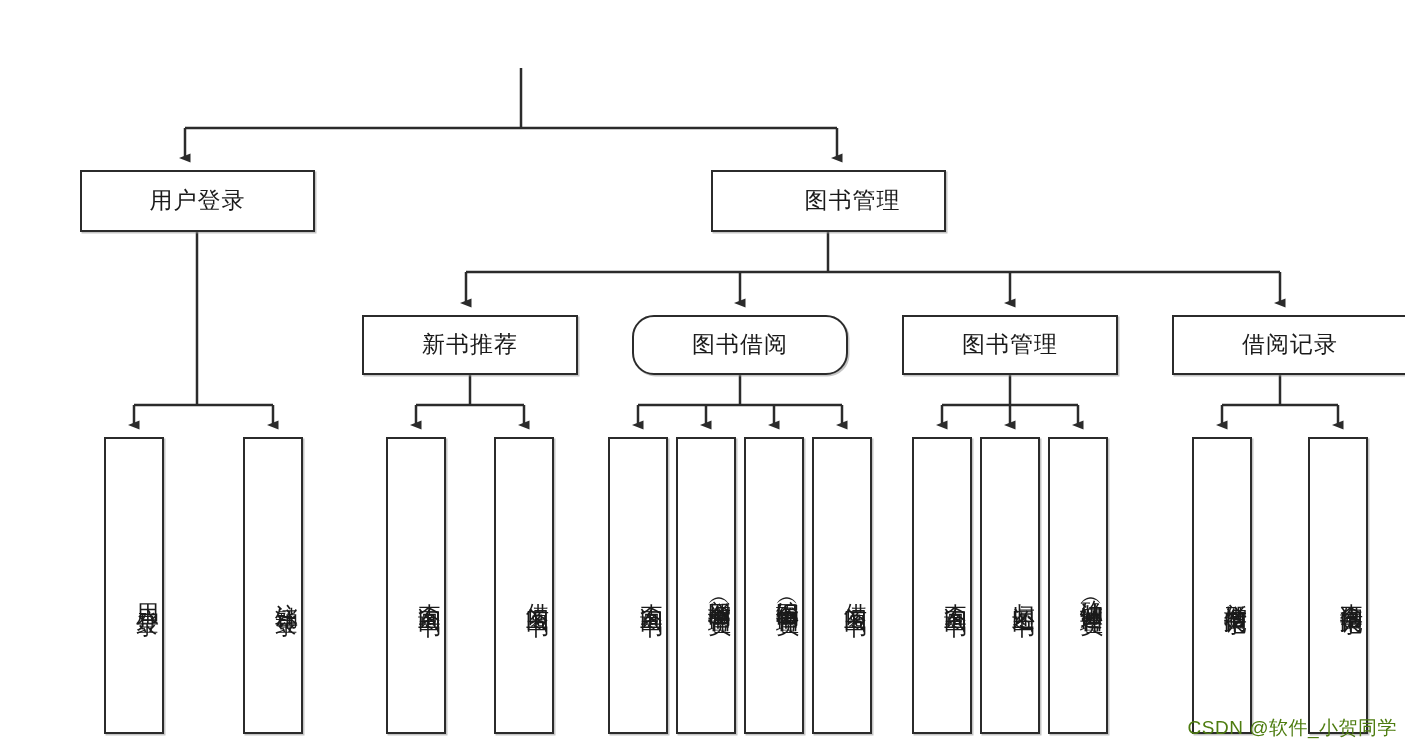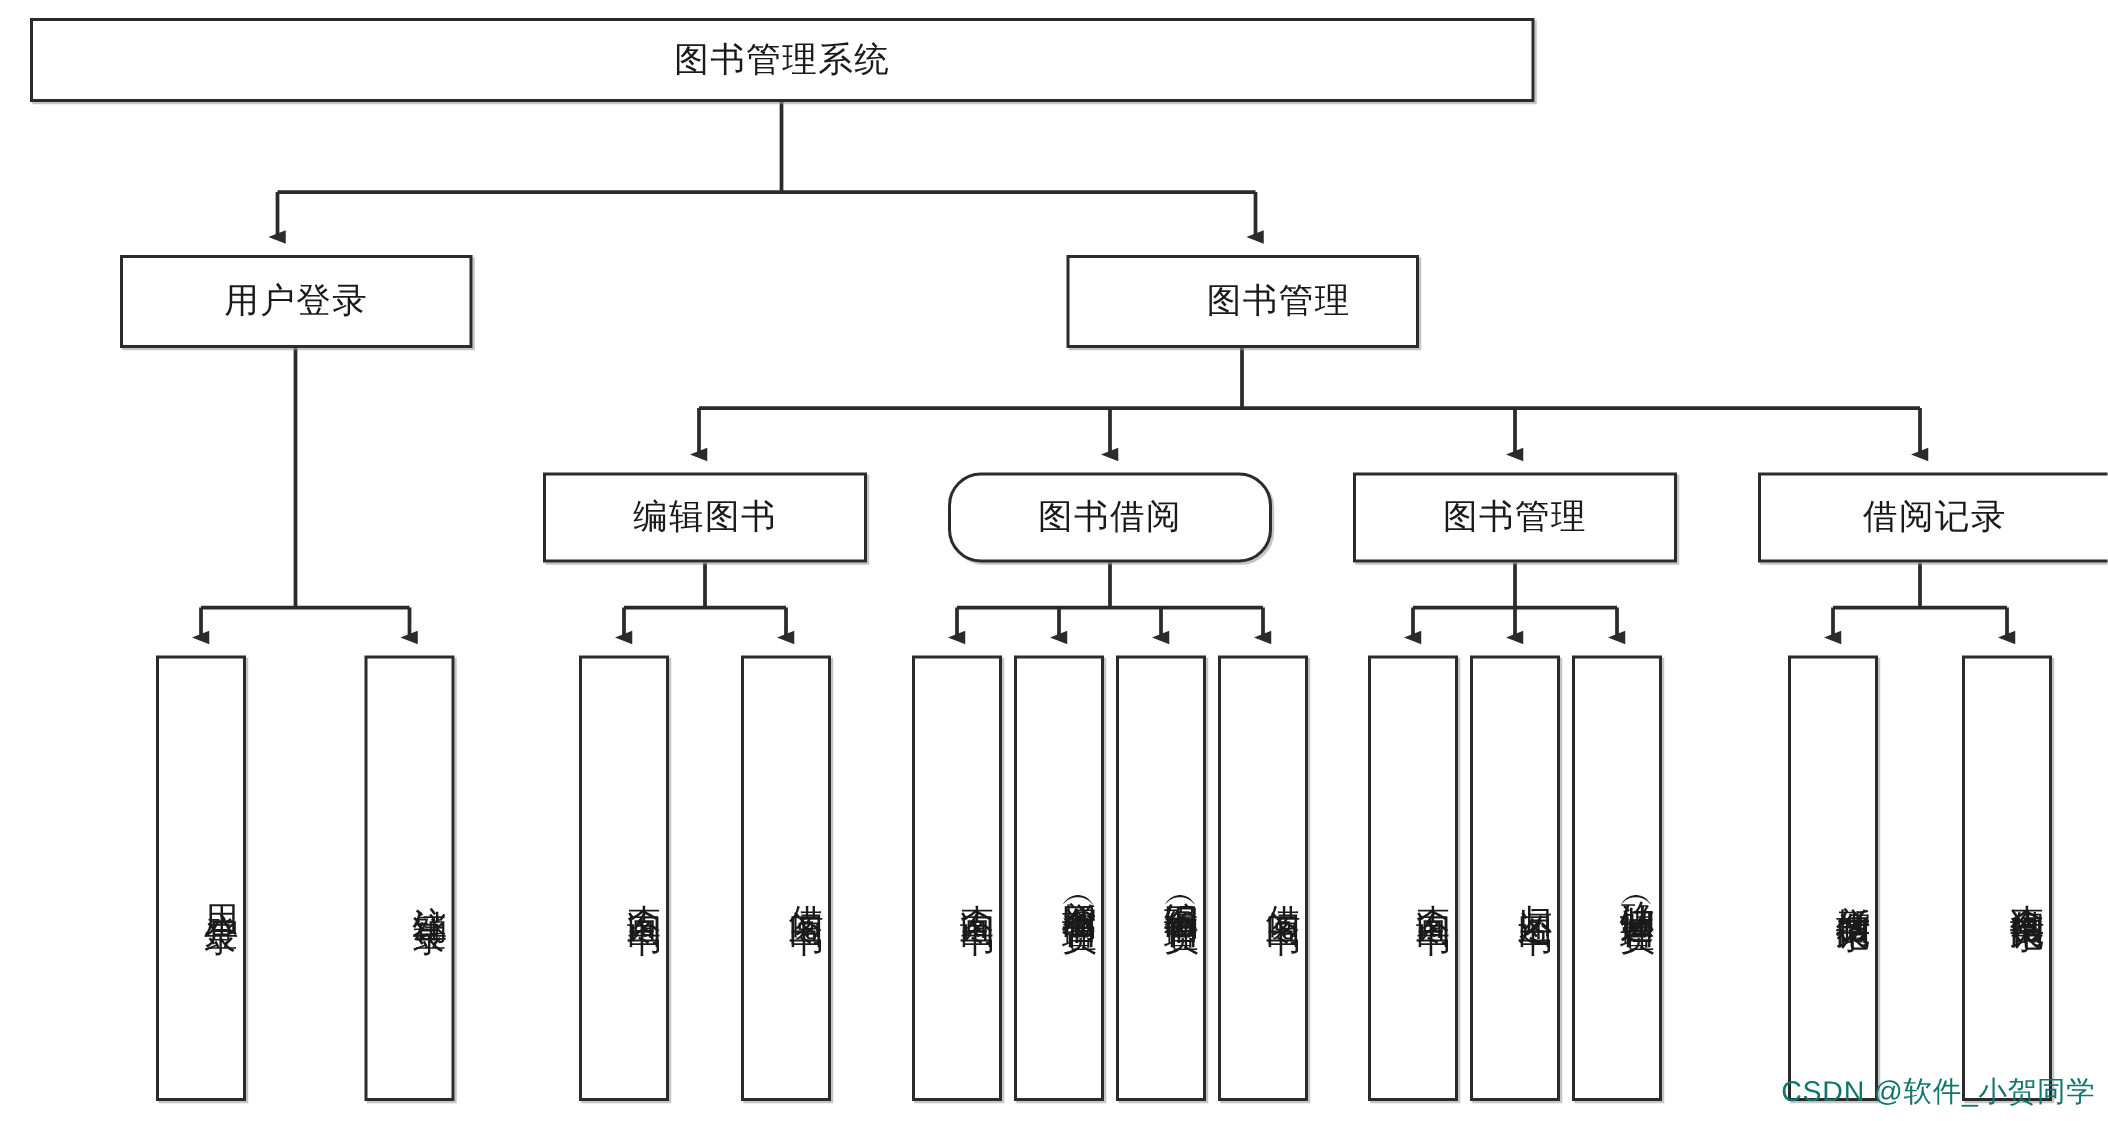--- a/index.html
+++ b/index.html
@@ -40,21 +40,21 @@
     padding-top:14px;
   }
   .node.vert.tall{padding-top:10px;letter-spacing:2px;}
 
   svg.links{position:absolute;left:0;top:0;width:1405px;height:747px;pointer-events:none;}
 
   .watermark{
     position:absolute;
     right:8px;bottom:6px;
     font-size:19px;
-    color:#0f766e;
+    color:#4d7c0f;
     letter-spacing:.5px;
     white-space:nowrap;
     text-align:center;
   }
 </style>
 </head>
 <body>
 
 <div id="diagram">
 
@@ -101,26 +101,25 @@
       <path d="M1010,405 L1010,425" marker-end="url(#arrow)"></path>
       <path d="M1078,405 L1078,425" marker-end="url(#arrow)"></path>
 
       <path d="M1280,375 L1280,405"></path>
       <path d="M1222,405 L1338,405"></path>
       <path d="M1222,405 L1222,425" marker-end="url(#arrow)"></path>
       <path d="M1338,405 L1338,425" marker-end="url(#arrow)"></path>
     </g>
   </svg>
 
-  <div class="node horiz" style="left:20px;top:12px;width:1003px;height:56px;">图书管理系统</div>
 
   <div class="node horiz" style="left:80px;top:170px;width:235px;height:62px;">用户登录</div>
   <div class="node horiz" style="left:711px;top:170px;width:235px;height:62px;padding-left:48px;">图书管理</div>
 
-  <div class="node horiz" style="left:362px;top:315px;width:216px;height:60px;">编辑图书</div>
+  <div class="node horiz" style="left:362px;top:315px;width:216px;height:60px;">新书推荐</div>
   <div class="node horiz" style="left:632px;top:315px;width:216px;height:60px;border-radius:22px;">图书借阅</div>
   <div class="node horiz" style="left:902px;top:315px;width:216px;height:60px;">图书管理</div>
   <div class="node horiz" style="left:1172px;top:315px;width:236px;height:60px;">借阅记录</div>
 
   <div class="node vert" style="left:104px;top:437px;width:60px;height:297px;">用户登录</div>
   <div class="node vert" style="left:243px;top:437px;width:60px;height:297px;">注销登录</div>
 
   <div class="node vert" style="left:386px;top:437px;width:60px;height:297px;">查询图书</div>
   <div class="node vert" style="left:494px;top:437px;width:60px;height:297px;">借阅图书</div>
 

